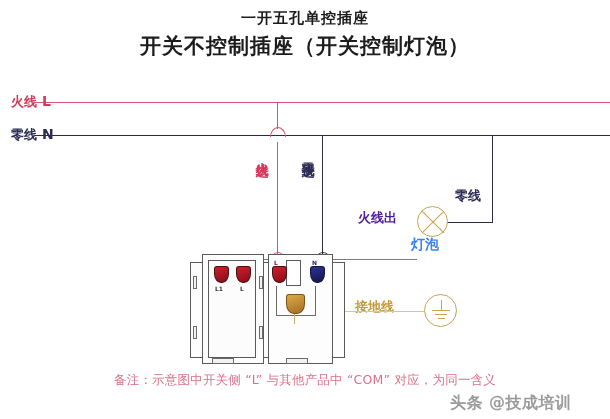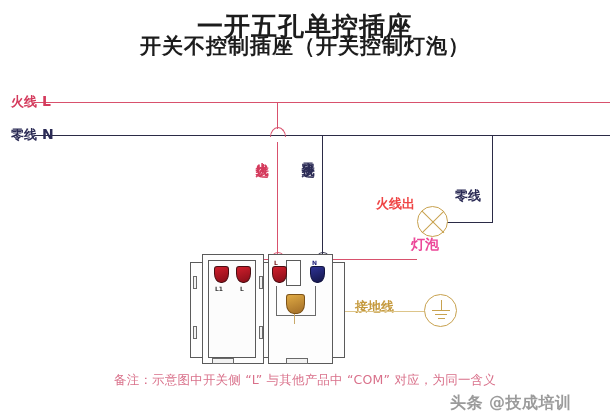--- a/index.html
+++ b/index.html
@@ -20,21 +20,21 @@
   .title-line {
     position: absolute;
     left: 0;
     width: 610px;
     text-align: center;
     color: #1c1c1c;
     font-weight: bold;
     letter-spacing: 1px;
     white-space: nowrap;
   }
-  #title1 { top: 9px; font-size: 26px; }
+  #title1 { top: 9px; font-size: 15px; }
   #title2 { top: 32px; font-size: 21px; }
 
   
   .bus {
     position: absolute;
     height: 0;
     border-top-width: 1.6px;
     border-top-style: solid;
   }
   #bus-live  { left: 35px; top: 102px;  width: 575px; border-color: #d8516d; }
@@ -139,23 +139,23 @@
   #vlbl-live-in { left: 255px; top: 152px; color: #d43a5c; }
   #vlbl-neut-in { left: 301px; top: 152px; color: #2b2b55; }
 
   
   .hlabel {
     position: absolute;
     font-size: 13px;
     font-weight: bold;
     white-space: nowrap;
   }
-  #hlbl-liveout { left: 358px; top: 195px; color: #ef4444; margin-left: 18px; }
+  #hlbl-liveout { left: 358px; top: 209px; color: #4c1d95; }
   #hlbl-neut-r  { left: 455px; top: 187px; color: #2b2b55; }
-  #hlbl-lamp    { left: 411px; top: 236px; color: #ec4899; font-size: 14px; }
+  #hlbl-lamp    { left: 411px; top: 236px; color: #3b82f6; font-size: 14px; }
   #hlbl-ground  { left: 355px; top: 298px; color: #c59a3e; }
 
   
   #lamp-sym {
     position: absolute;
     left: 417px; top: 206px;
     width: 31px; height: 31px;
     border: 1.6px solid #c8a24f;
     border-radius: 50%;
     box-sizing: border-box;

